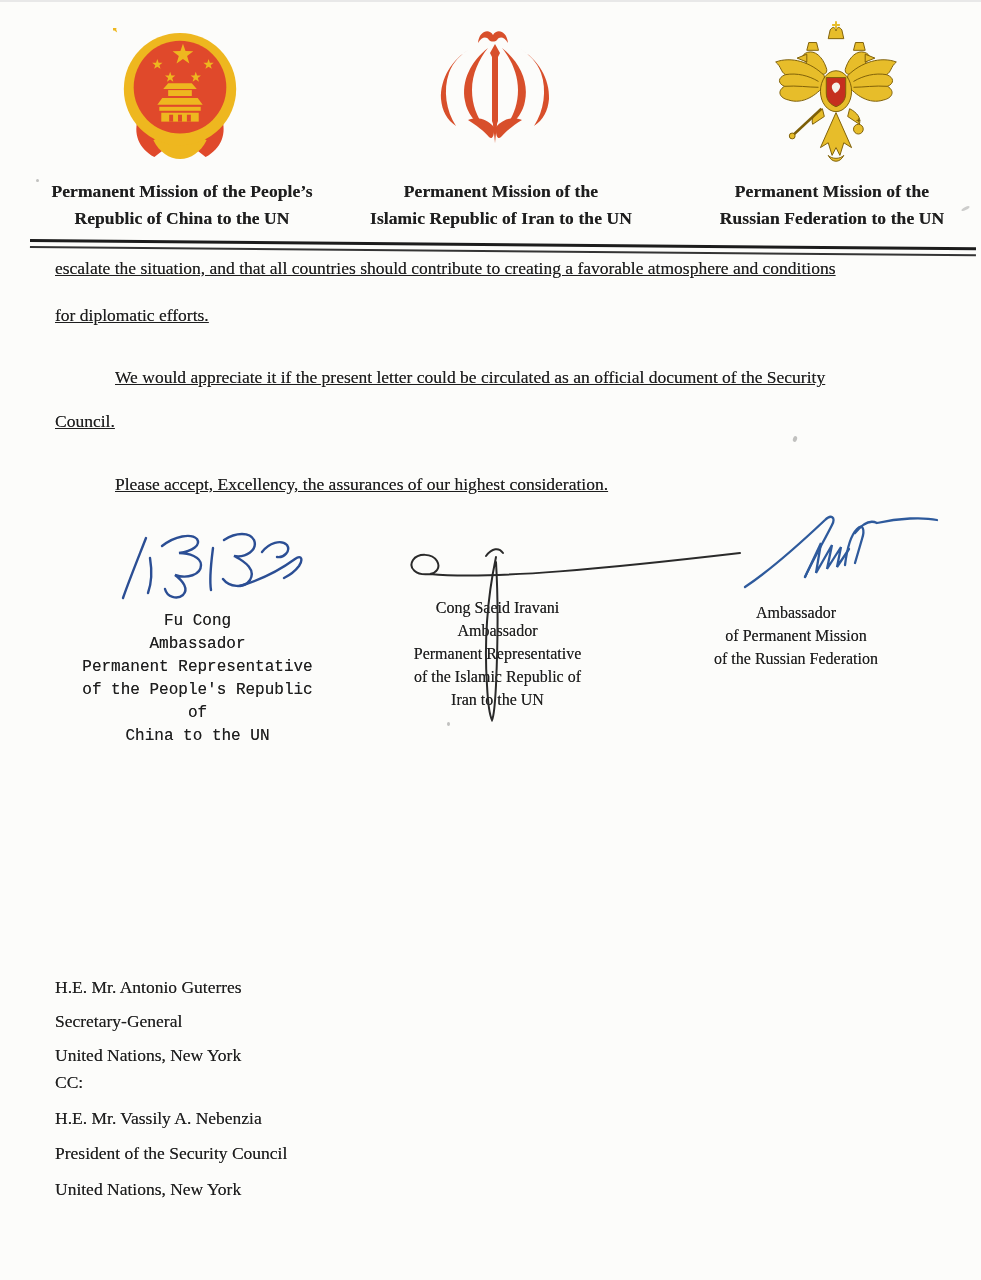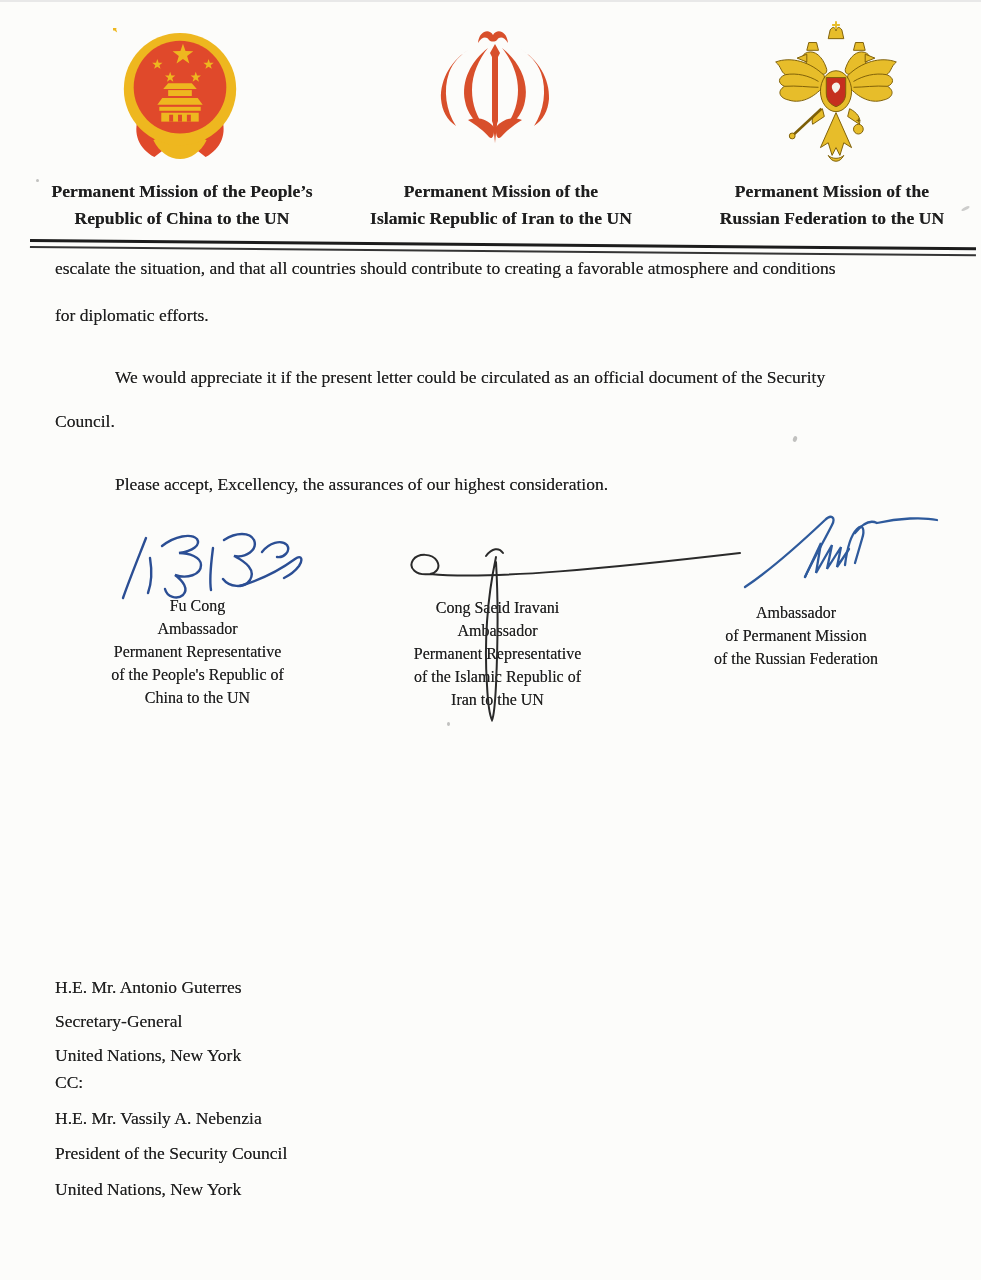--- a/index.html
+++ b/index.html
@@ -20,29 +20,29 @@
   
   .emblem{position:absolute;}
   #emblem-china{left:113px;top:26px;width:134px;height:136px;}
   #emblem-iran{left:432px;top:22px;width:126px;height:132px;}
   #emblem-russia{left:764px;top:16px;width:144px;height:160px;}
   
   .divider{position:absolute;left:30px;top:237px;width:946px;height:4px;
     border-top:3px solid #1c1c1c;border-bottom:2px solid #343434;
     transform:rotate(0.5deg);transform-origin:left center;}
   
-  .body-line{position:absolute;font-size:17.5px;white-space:nowrap;}
+  .body-line{position:absolute;font-size:17.5px;white-space:nowrap;text-decoration:underline;}
   .bl1{left:55px;top:256px;}
   .bl2{left:55px;top:303px;}
   .bl3{left:115px;top:365px;}
   .bl4{left:55px;top:409px;}
   .bl5{left:115px;top:472px;}
   
   .sig-block{position:absolute;text-align:center;font-size:16px;line-height:23px;}
-  .sb1{left:75px;top:592px;width:245px;}
+  .sb1{left:75px;top:608px;width:245px;font-family:Liberation Mono, monospace;}
   .sb2{left:375px;top:594px;width:245px;}
   .sb3{left:672px;top:599px;width:248px;}
   .sig-svg{position:absolute;z-index:3;pointer-events:none;}
   #sig-china{left:112px;top:516px;width:200px;height:88px;}
   #sig-iran{left:396px;top:538px;width:350px;height:195px;}
   #sig-russia{left:737px;top:503px;width:215px;height:95px;}
   
   .addr-block{position:absolute;left:55px;top:968px;font-size:17.5px;line-height:34px;}
   .cc-block{position:absolute;left:55px;top:1063px;font-size:17.5px;line-height:35.5px;}
   

